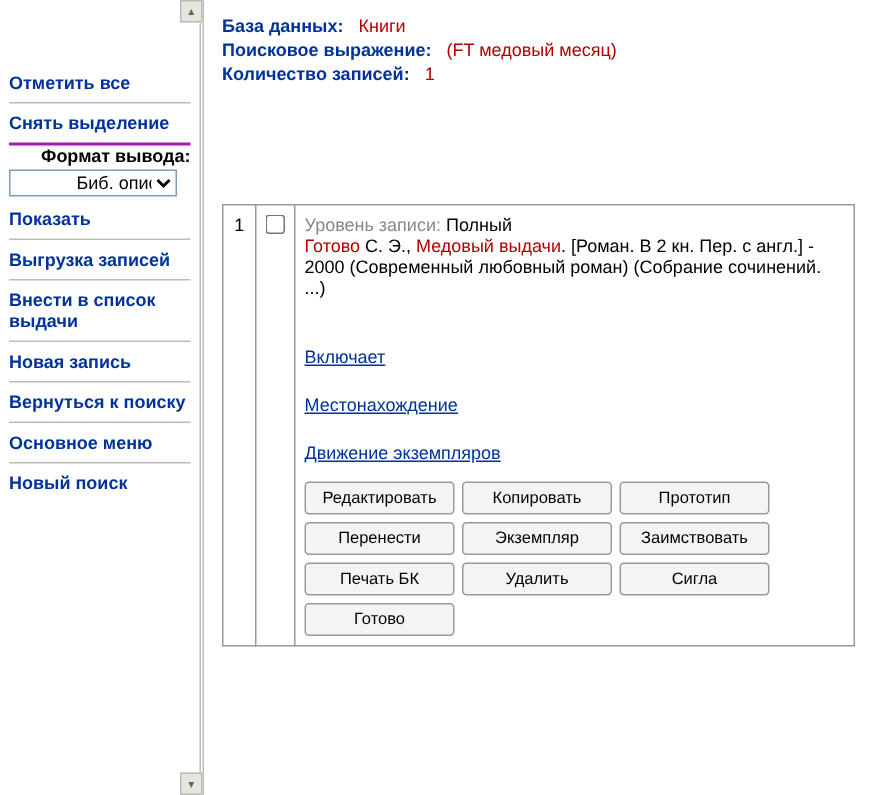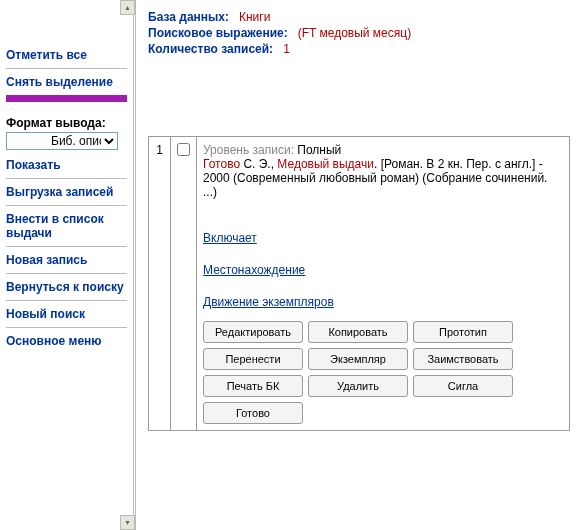--- a/index.html
+++ b/index.html
@@ -27,22 +27,22 @@
     font-weight: bold;
     text-decoration: none;
     padding: 6px 0;
     border-top: 1px solid #bbb;
     cursor: pointer;
   }
   .sidebar-link.first { border-top: none; margin-top: 36px; }
   .sidebar-label {
     font-weight: bold;
     color: #000;
-    padding-top: 14px;
-    border-top: 7px solid #a21caf;
+    border-top: 2px solid #a21caf;
+    text-align: right;
   }
   .sidebar select {
     width: 112px;
     font-size: 12px;
     margin: 2px 0 2px 0;
     background:#fff;
     border:1px solid #7b9ebd;
     padding-left:40px;
   }
   .scroll-top, .scroll-bottom {
@@ -109,22 +109,22 @@
     <a class="sidebar-link">Снять выделение</a>
     <div class="sidebar-label">Формат вывода:</div>
     <select>
       <option>Биб. описани</option>
     </select>
     <a class="sidebar-link" style="border-top:none">Показать</a>
     <a class="sidebar-link">Выгрузка записей</a>
     <a class="sidebar-link">Внести в список выдачи</a>
     <a class="sidebar-link">Новая запись</a>
     <a class="sidebar-link">Вернуться к поиску</a>
+    <a class="sidebar-link">Основное меню</a>
     <a class="sidebar-link">Новый поиск</a>
-    <a class="sidebar-link">Основное меню</a>
   </div>
   <div class="scroll-top">▴</div>
   <div class="scroll-bottom">▾</div>
 
   <div class="main">
     <div class="hdr-row">
       <span class="hdr-label">База данных:</span>
       <span>&nbsp;</span>
       <span class="hdr-val">Книги</span>
     </div>

